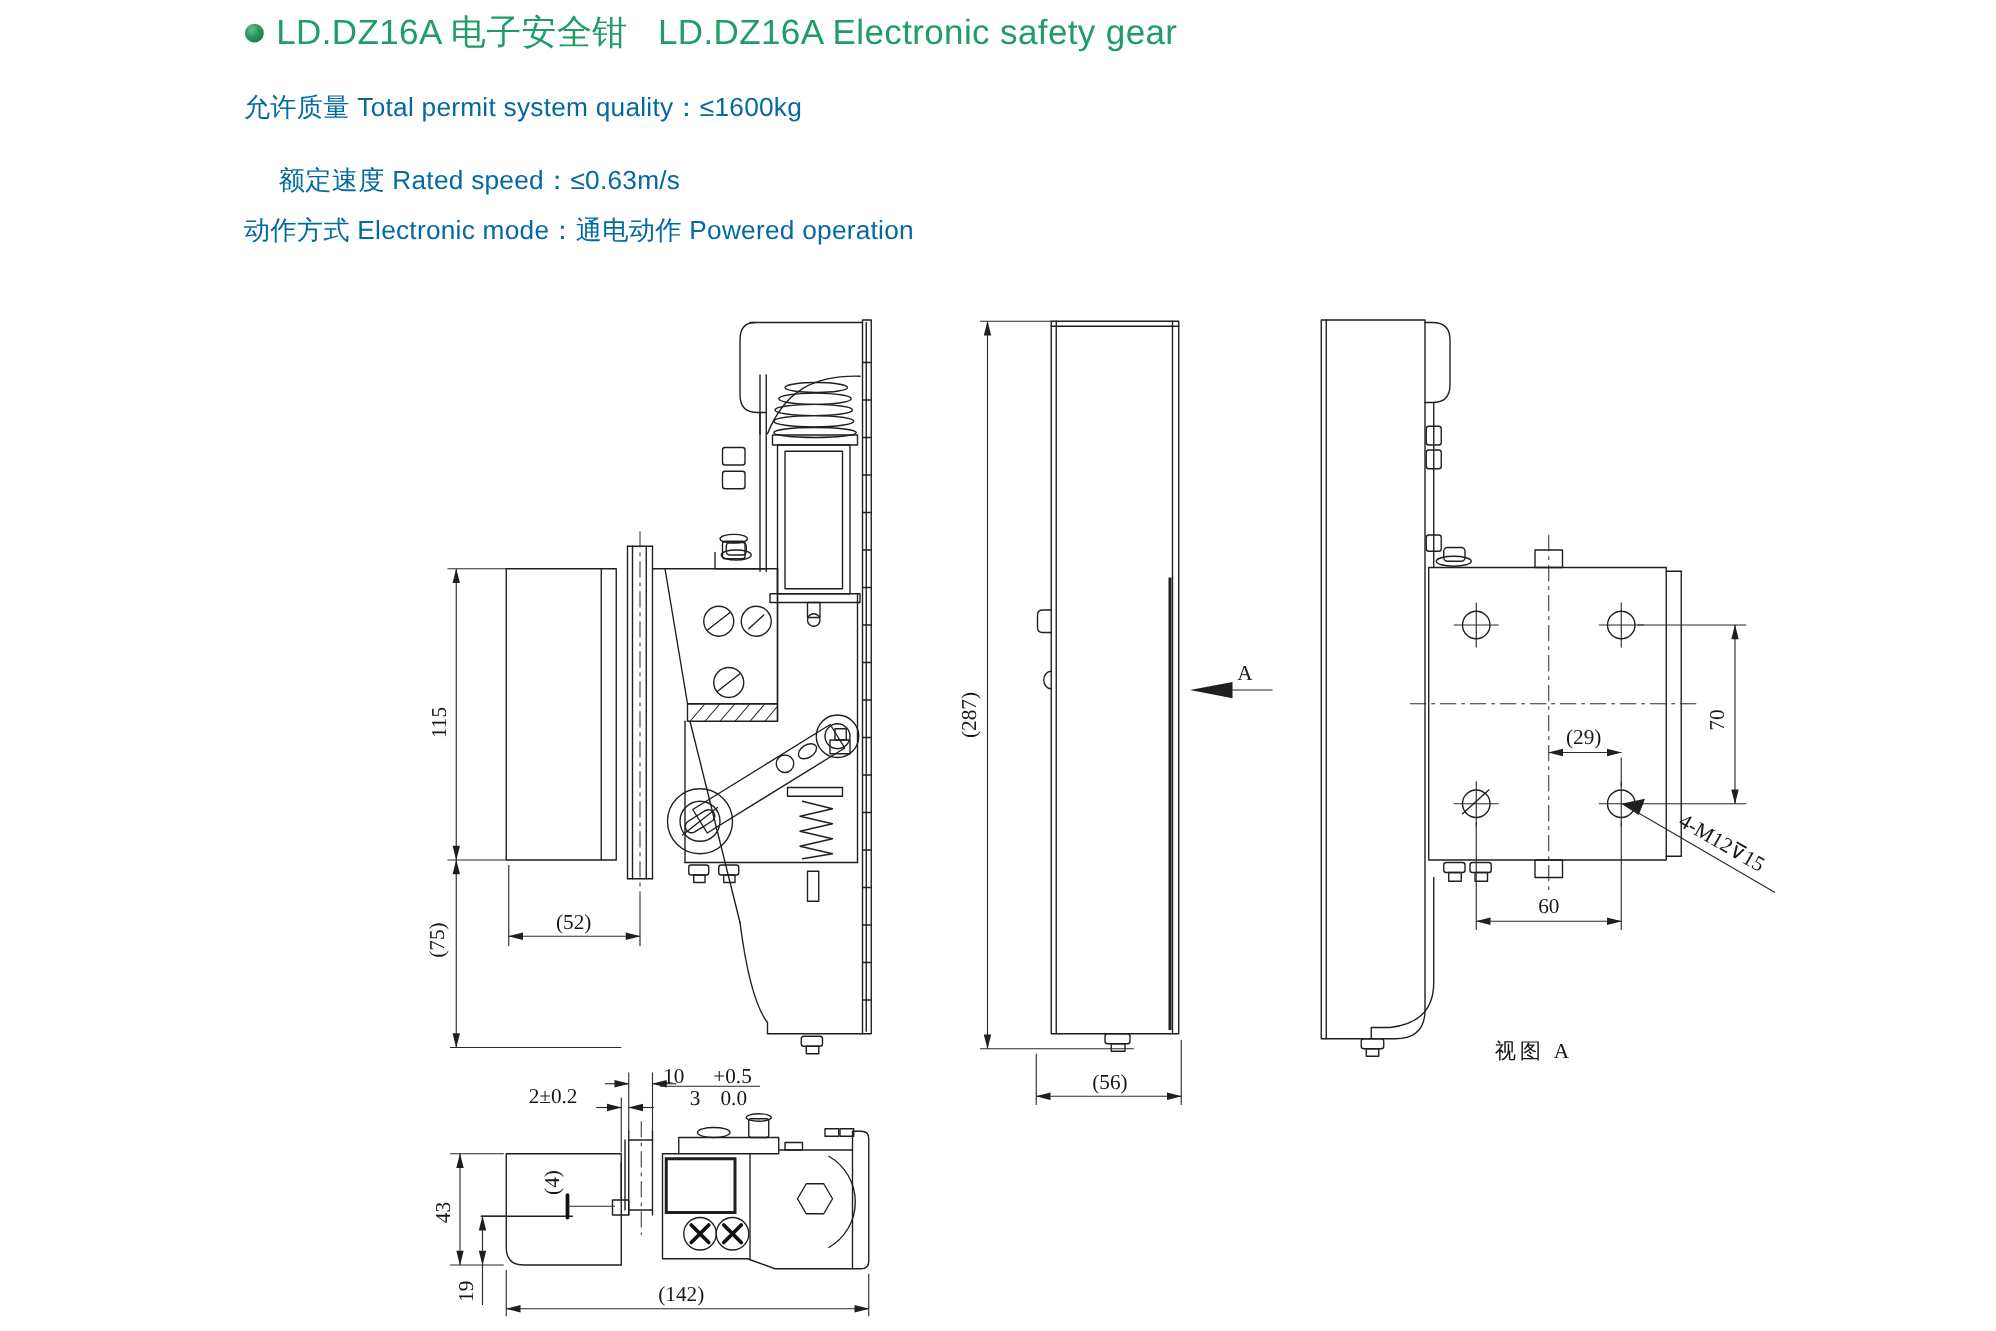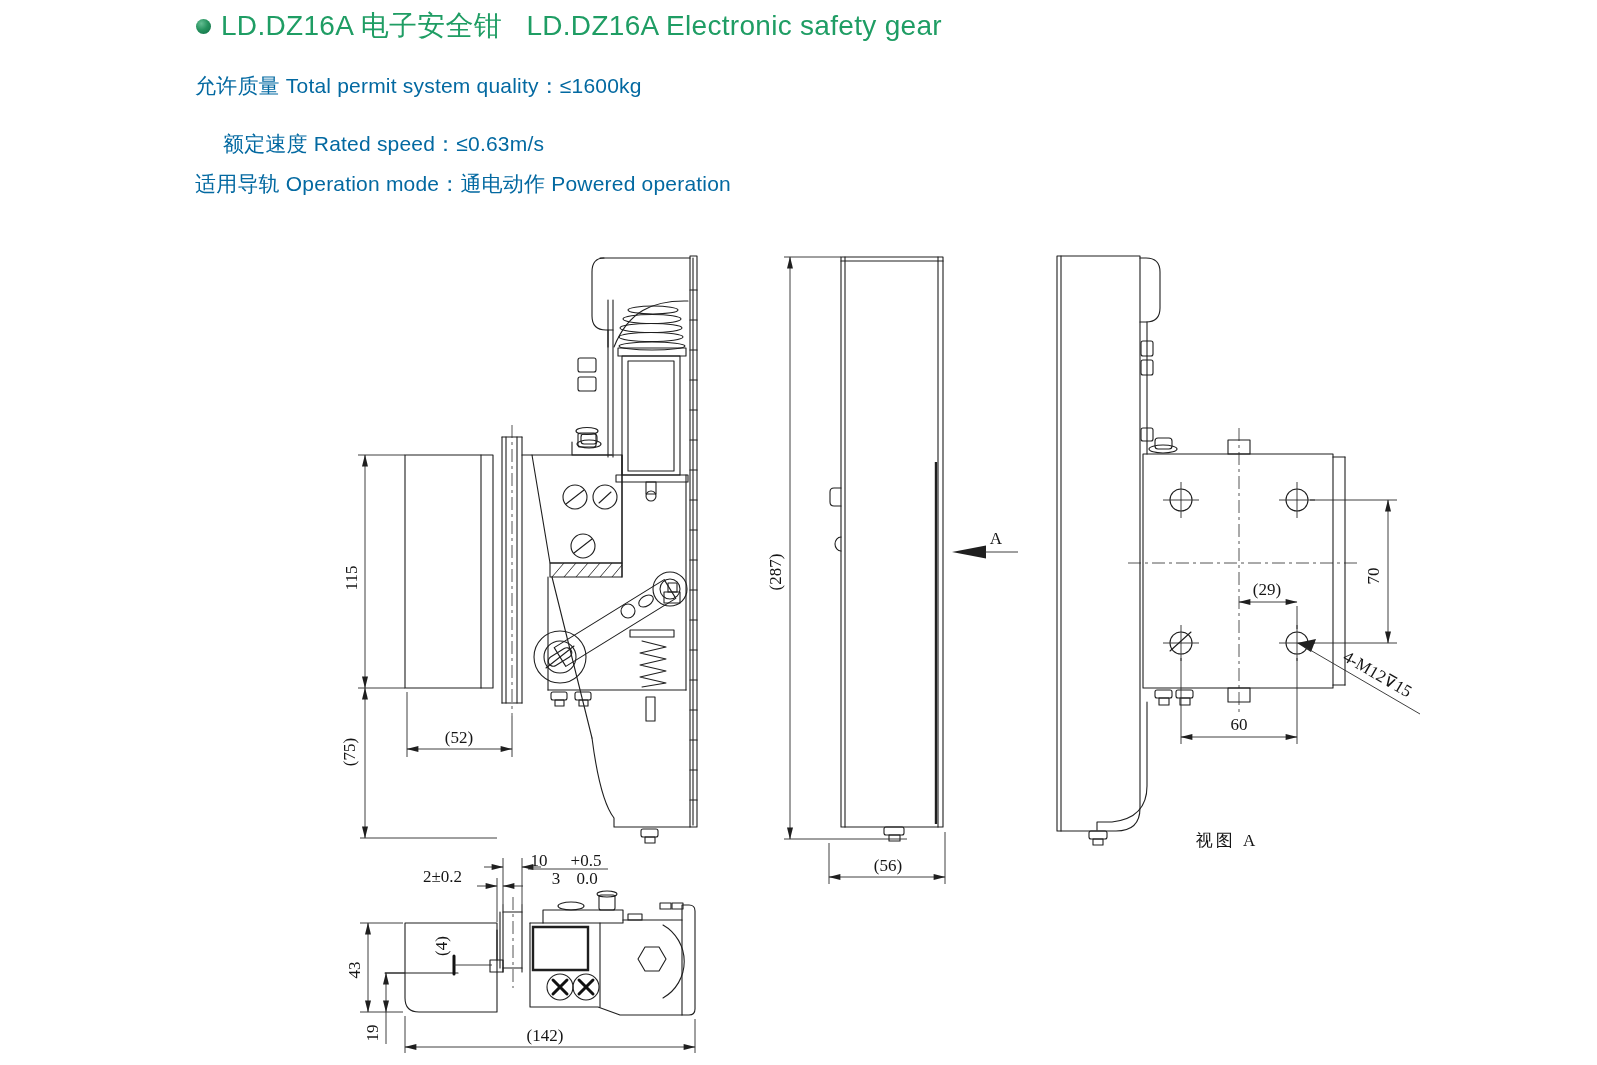--- a/index.html
+++ b/index.html
@@ -31,21 +31,21 @@
 
 <div class="page">
 
   <div class="title-row">
     <span class="bullet"></span>
     <span class="title">LD.DZ16A 电子安全钳   LD.DZ16A Electronic safety gear</span>
   </div>
 
   <div class="spec l1">允许质量 Total permit system quality：≤1600kg</div>
   <div class="spec l2a">额定速度 Rated speed：≤0.63m/s</div>
-  <div class="spec l3">适用导轨 Operation mode：通电动作 Powered operation</div>
+  <div class="spec l3">动作方式 Electronic mode：通电动作 Powered operation</div>
 
   <svg width="1597" height="1065" viewBox="0 0 1597 1065">
     <defs>
       <marker id="arr" viewBox="0 0 12 10" refX="11.5" refY="5" markerWidth="15" markerHeight="11" orient="auto-start-reverse">
         <path d="M0,2 L12,5 L0,8 Z" fill="#1f1f1f"></path>
       </marker>
     </defs>
 
     <g>
 

